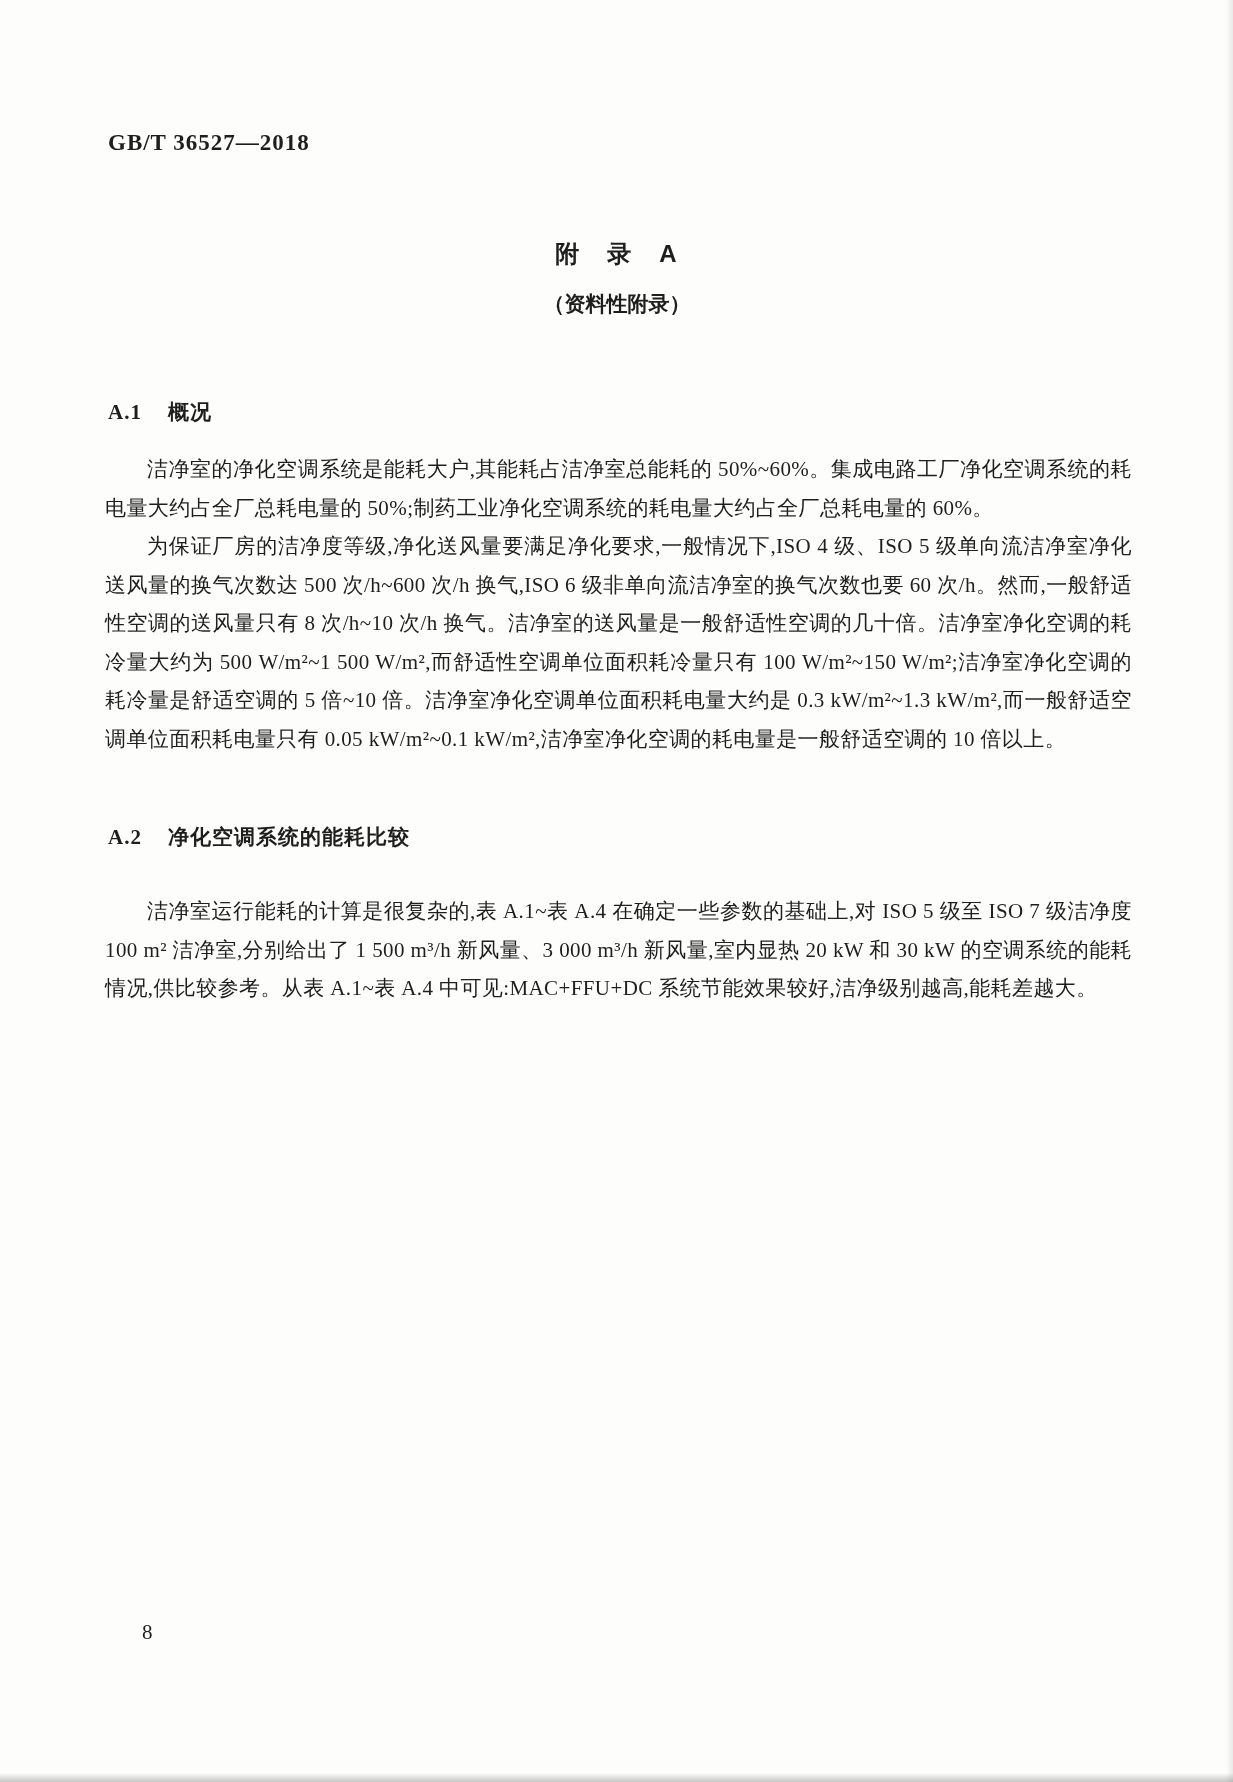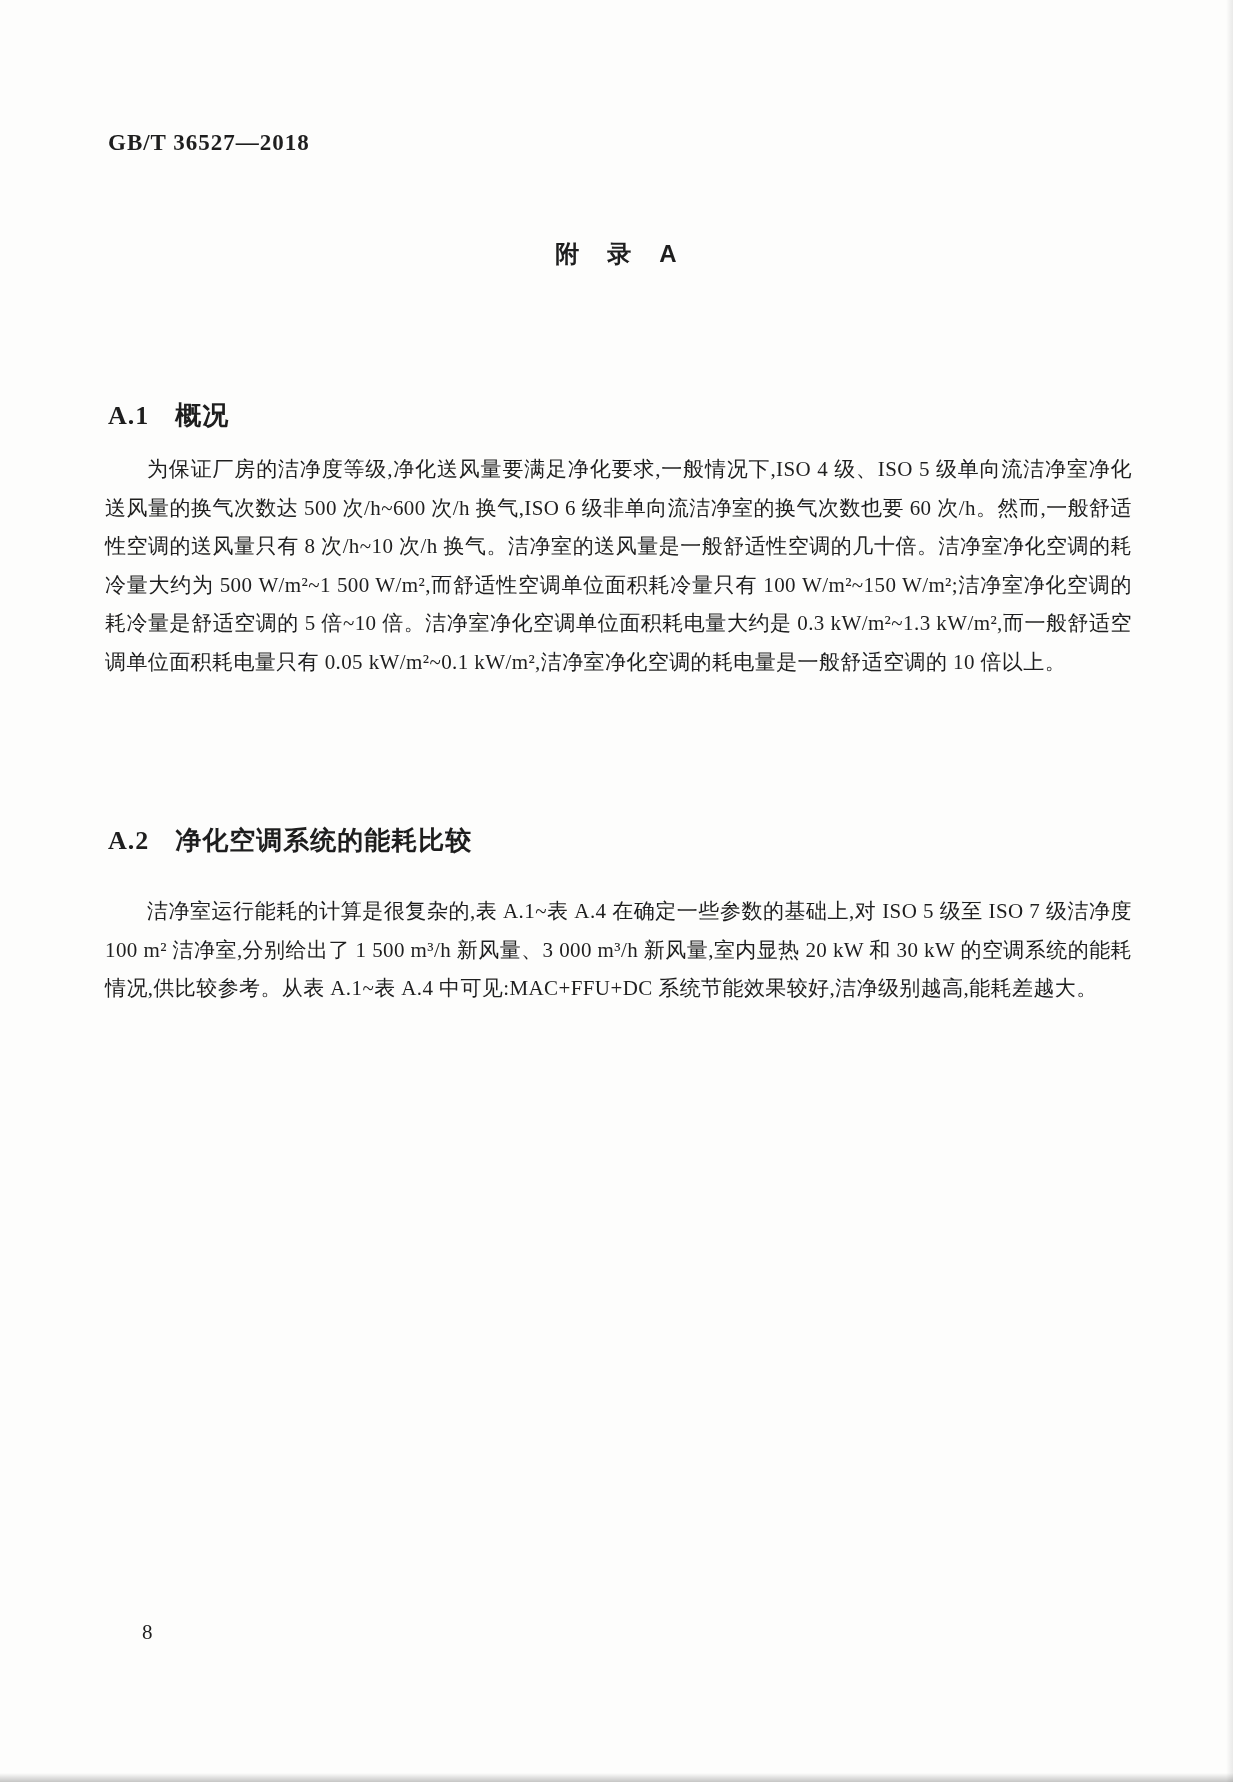--- a/index.html
+++ b/index.html
@@ -43,21 +43,21 @@
   }
   .appendix-heading {
     font-size: 22px;
     font-weight: 700;
     letter-spacing: 1px;
   }
   .section-heading {
     position: absolute;
     left: 108px;
     font-family: "Liberation Sans", "DejaVu Sans", sans-serif;
-    font-size: 26px;
+    font-size: 21px;
     font-weight: 700;
     letter-spacing: 1px;
   }
   .section-heading .sec-num {
     font-family: "Liberation Serif", "DejaVu Serif", serif;
     font-weight: 700;
     margin-right: 26px;
   }
   #a1-heading { top: 398px; }
   #a2-heading { top: 823px; }
@@ -99,27 +99,29 @@
 </style>
 </head>
 <body>
 
 <div class="page">
 
   <div class="std-number">GB/T 36527—2018</div>
 
   <div class="title-block">
     <div class="appendix-title">附　录　A</div>
+    <div class="appendix-subtitle">（资料性附录）</div>
   </div>
 
   <div class="section-heading" id="a1-heading">
     <span class="sec-num">A.1</span><span>概况</span>
   </div>
 
   <div class="body-block" id="a1-body">
+    <p>洁净室的净化空调系统是能耗大户,其能耗占洁净室总能耗的 50%~60%。集成电路工厂净化空调系统的耗电量大约占全厂总耗电量的 50%;制药工业净化空调系统的耗电量大约占全厂总耗电量的 60%。</p>
     <p>为保证厂房的洁净度等级,净化送风量要满足净化要求,一般情况下,ISO 4 级、ISO 5 级单向流洁净室净化送风量的换气次数达 500 次/h~600 次/h 换气,ISO 6 级非单向流洁净室的换气次数也要 60 次/h。然而,一般舒适性空调的送风量只有 8 次/h~10 次/h 换气。洁净室的送风量是一般舒适性空调的几十倍。洁净室净化空调的耗冷量大约为 500 W/m²~1 500 W/m²,而舒适性空调单位面积耗冷量只有 100 W/m²~150 W/m²;洁净室净化空调的耗冷量是舒适空调的 5 倍~10 倍。洁净室净化空调单位面积耗电量大约是 0.3 kW/m²~1.3 kW/m²,而一般舒适空调单位面积耗电量只有 0.05 kW/m²~0.1 kW/m²,洁净室净化空调的耗电量是一般舒适空调的 10 倍以上。</p>
   </div>
 
   <div class="section-heading" id="a2-heading">
     <span class="sec-num">A.2</span><span>净化空调系统的能耗比较</span>
   </div>
 
   <div class="body-block" id="a2-body">
     <p>洁净室运行能耗的计算是很复杂的,表 A.1~表 A.4 在确定一些参数的基础上,对 ISO 5 级至 ISO 7 级洁净度 100 m² 洁净室,分别给出了 1 500 m³/h 新风量、3 000 m³/h 新风量,室内显热 20 kW 和 30 kW 的空调系统的能耗情况,供比较参考。从表 A.1~表 A.4 中可见:MAC+FFU+DC 系统节能效果较好,洁净级别越高,能耗差越大。</p>
   </div>

